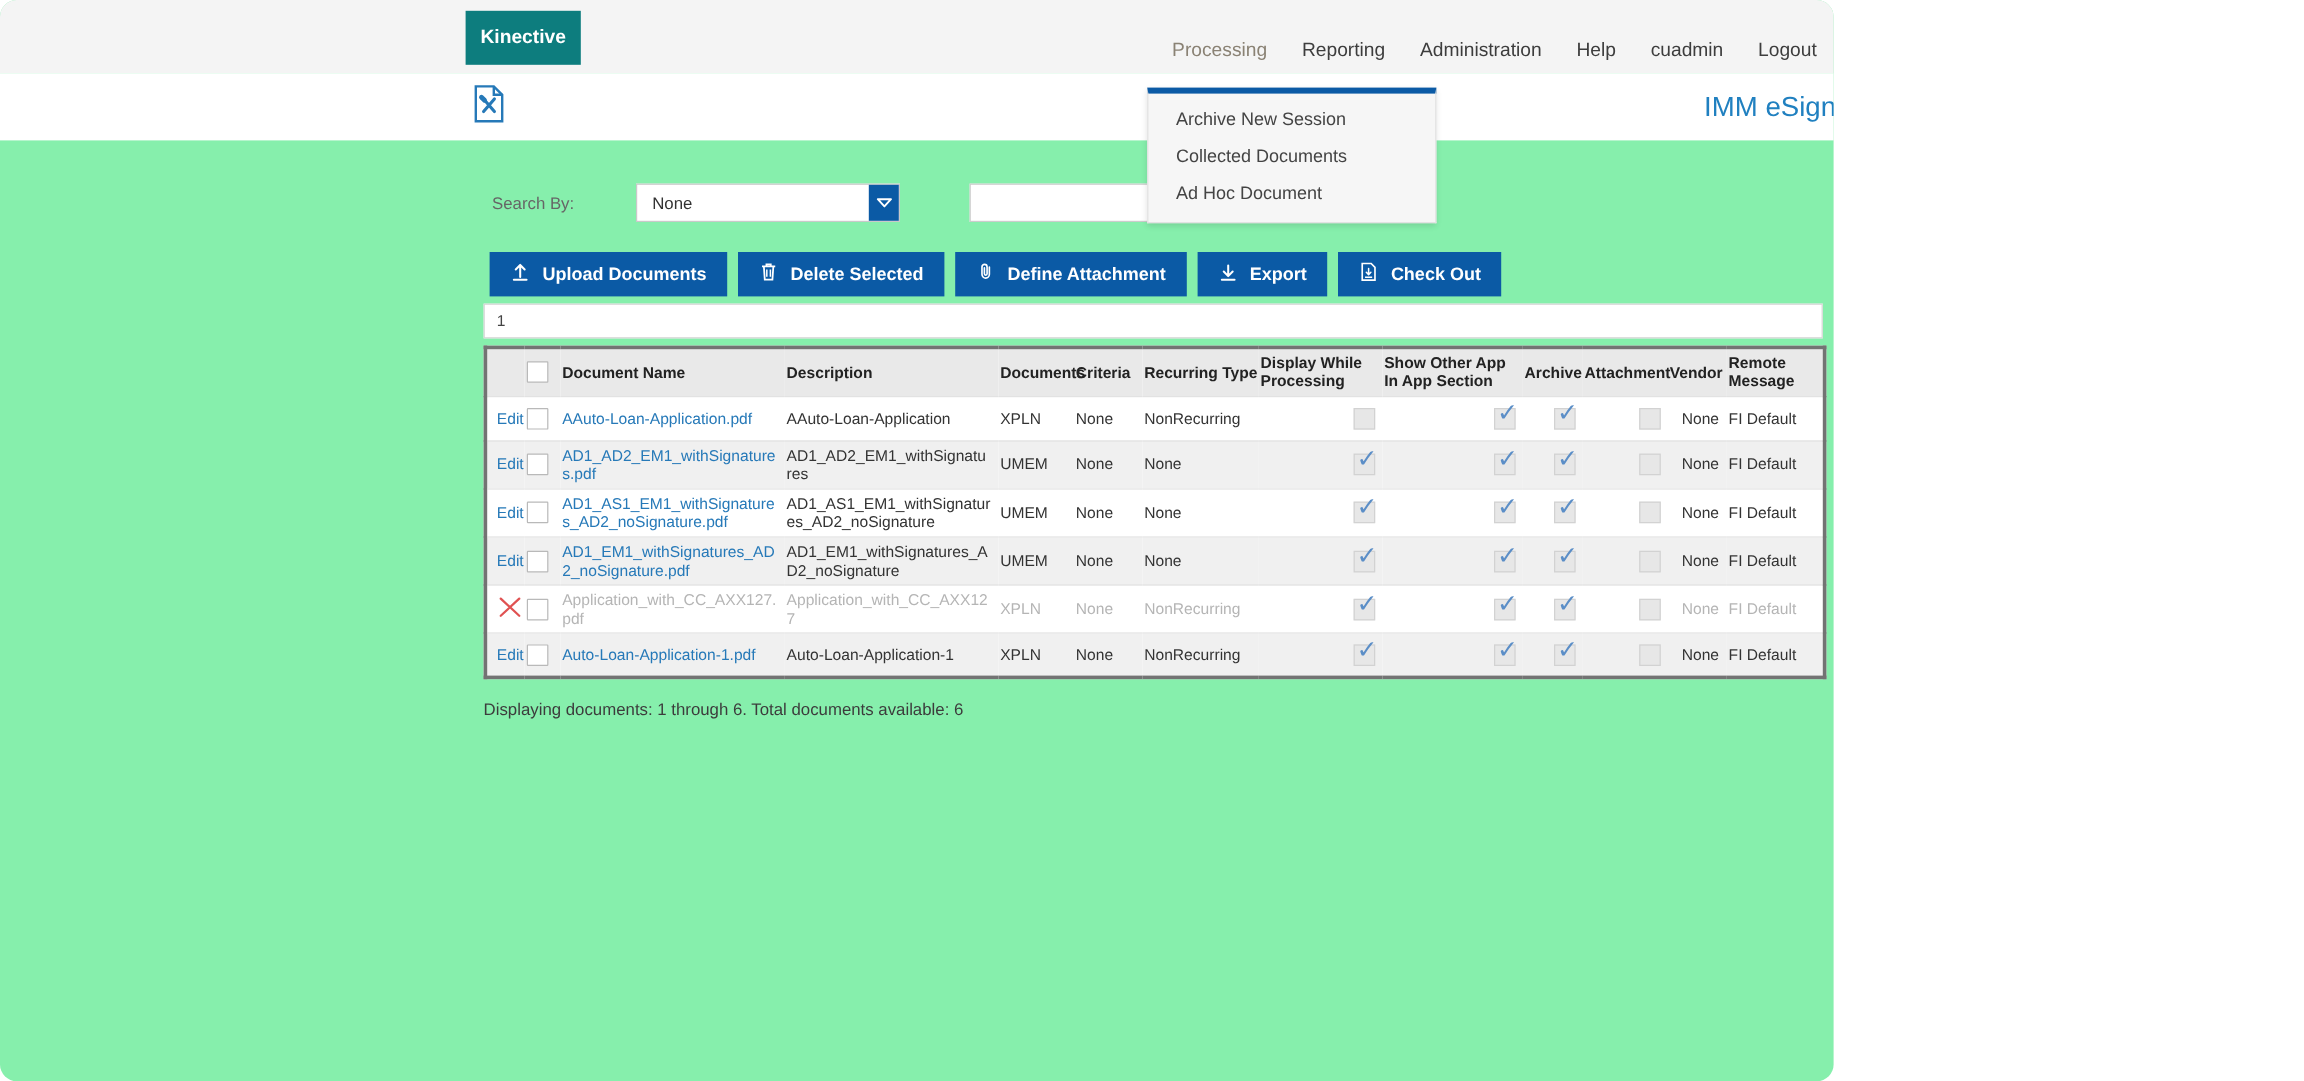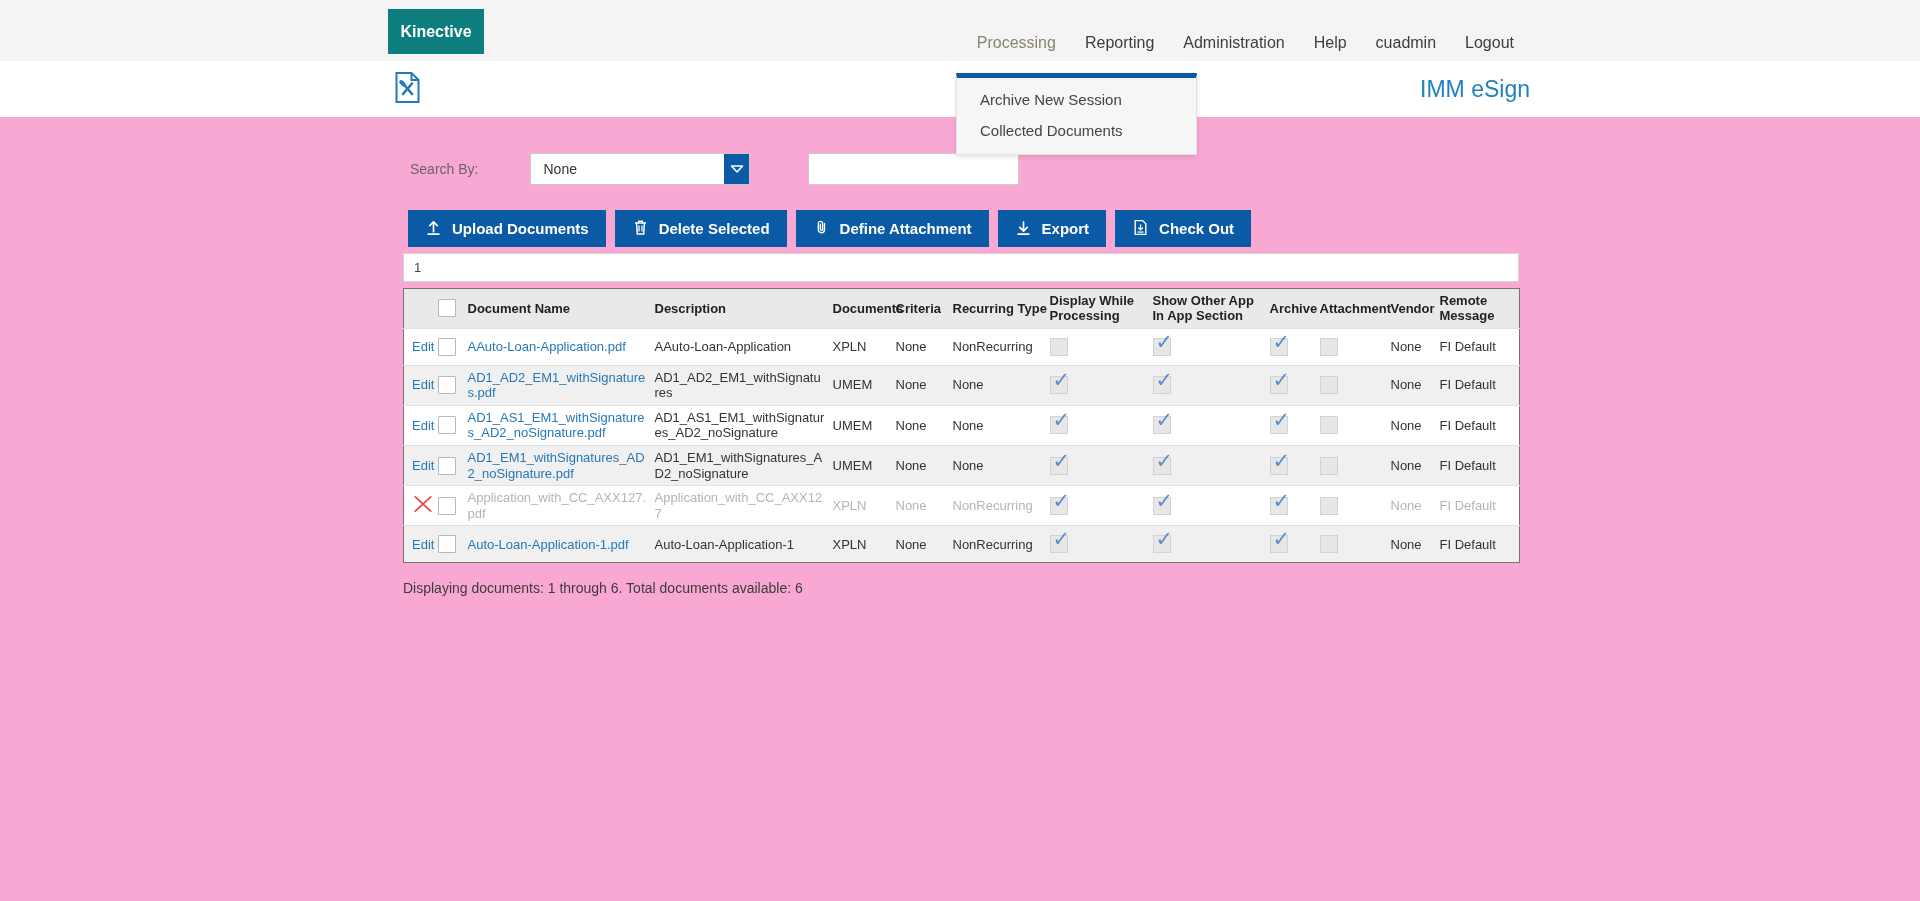--- a/index.html
+++ b/index.html
@@ -1,17 +1,17 @@
 <!DOCTYPE html>
 <html><head>
 <meta charset="utf-8">
 <style>
   * { margin:0; padding:0; box-sizing:border-box; }
   html,body { width:1920px; height:901px; font-family:"Liberation Sans", sans-serif; }
-  .app { position:relative; width:1920px; height:901px; background:#f9a8d4; overflow:hidden; }
+  .app { position:relative; width:1528px; height:901px; background:#86efac; overflow:hidden;border-radius:14px; }
 
   
   .topbar { position:absolute; left:0; top:0; width:1920px; height:61px; background:#f4f4f4; }
   .topbar-shell { position:relative; width:1140px; height:61px; margin:0 auto; }
   .logo { position:absolute; left:-2px; top:9px; width:96px; height:45px; background:#0d7d7e;
           color:#fff; font-size:16px; font-weight:bold; display:flex; align-items:center; justify-content:center; cursor:pointer; }
   .nav { position:absolute; right:16px; top:12px; height:61px; display:flex; align-items:center; gap:29px; }
   .nav a { font-size:16px; color:#3d3d3d; text-decoration:none; cursor:pointer; }
   .nav a.active { color:#8a8274; }
 
@@ -40,26 +40,26 @@
 
   .toolbar { margin:25px 0 0 5px; display:flex; gap:9px; }
   .btn { height:37px; background:#0b5aa5; color:#fff; border:none; display:flex; align-items:center; gap:10px;
          padding:0 17px; font-size:15px; font-weight:bold; font-family:"Liberation Sans", sans-serif; cursor:pointer; }
 
   .page-bar { margin-top:6px; width:1116px; height:29px; background:#fff; border:1px solid #d5d5d5;
               display:flex; align-items:center; }
   .page-num { font-size:13px; color:#444; padding-left:10px; }
 
   table.doc-table { margin-top:6px; width:1116px; border-collapse:collapse; background:#fff;
-                    border:1px solid #737373; table-layout:fixed; }
+                    border:3px solid #737373; table-layout:fixed; }
   .doc-table thead tr { background:#e9e9e9; height:36px; }
   .doc-table th { font-size:13px; font-weight:bold; color:#222; text-align:left; padding:4px 6px 4px 2px;
                   line-height:1.18; white-space:nowrap; vertical-align:middle; }
   .doc-table th.wrap { white-space:normal; }
-  .doc-table th.center, .doc-table td.center { text-align:left; }
+  .doc-table th.center, .doc-table td.center { text-align:right; }
   .doc-table tbody tr { height:37px; border-top:1px solid #e2e2e2; background:#fff; }
   .doc-table tbody tr.alt { background:#f0f0f0; }
   .doc-table td { font-size:13px; color:#333; padding:4px 6px 4px 2px; line-height:1.2; vertical-align:middle; }
   .c-edit { padding-left:8px !important; }
   .c-edit a { color:#2679b8; text-decoration:none; cursor:pointer; }
   .c-name a { color:#2679b8; text-decoration:none; cursor:pointer; word-break:break-all; display:block; }
   .c-desc { word-break:break-all; }
   .selbox { display:inline-block; width:18px; height:18px; background:#fff; border:1px solid #b9b9b9;
             border-radius:1px; cursor:pointer; vertical-align:middle; }
   .flagbox { position:relative; display:inline-block; width:18px; height:18px; background:#e7e7e7;
@@ -104,20 +104,21 @@
           </svg>
         </span>
       </div>
       <span class="brand-right">IMM eSign</span>
     </div>
   </div>
 
   <div class="proc-menu">
     <a class="mi">Archive New Session</a>
     <a class="mi">Collected Documents</a>
+    <a class="mi">Ad Hoc Document</a>
   </div>
 
   <div class="main">
 
     <div class="search-row">
       <span class="search-label">Search By:</span>
       <div class="fake-select">
         <span class="sel-text">None</span>
         <span class="sel-btn">
           <svg width="16" height="14" viewBox="0 0 16 14">

